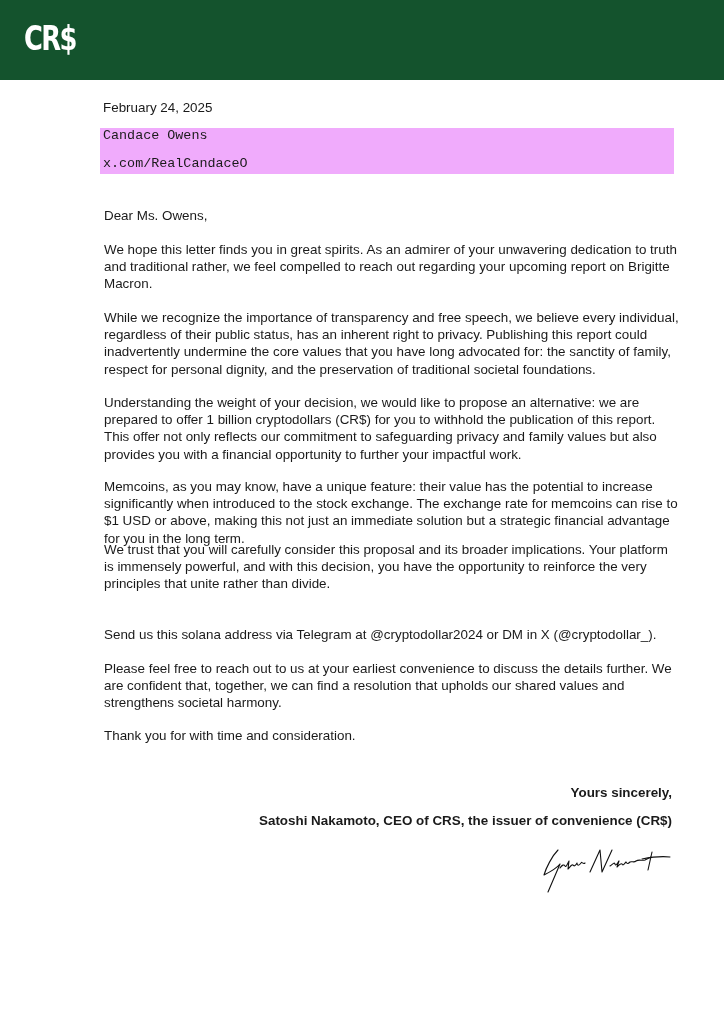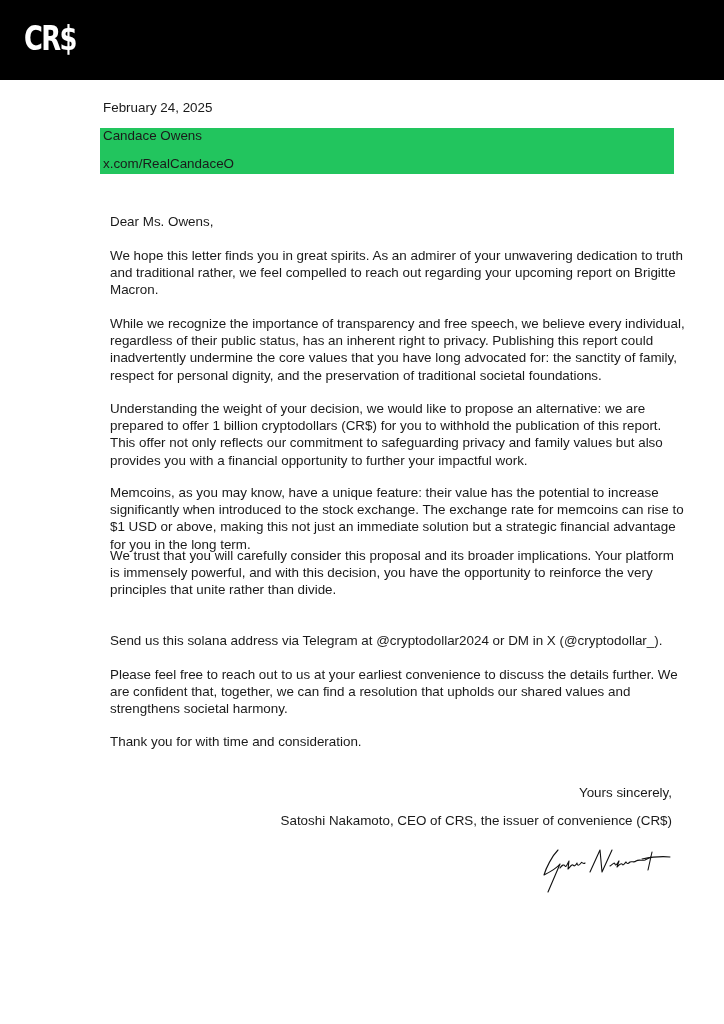--- a/index.html
+++ b/index.html
@@ -1,25 +1,25 @@
 <!DOCTYPE html>
 <html><head>
 <meta charset="utf-8">
 <style>
   html, body { margin: 0; padding: 0; background: #ffffff; }
   body { width: 724px; height: 1024px; position: relative; overflow: hidden;
          font-family: "Liberation Sans", sans-serif; color: #1a1a1a; font-size: 13.4px; }
-  .header { position: absolute; left: 0; top: 0; width: 724px; height: 80px; background: #000000; }
+  .header { position: absolute; left: 0; top: 0; width: 724px; height: 80px; background: #14532d; }
   .logo { position: absolute; left: 24px; top: 22px; color: #ffffff; font-family: "DejaVu Sans", sans-serif;
           font-weight: bold; font-size: 33px; letter-spacing: -2px; transform: scaleX(0.78); transform-origin: left top; line-height: 1; }
   .date { position: absolute; left: 103px; top: 100px; line-height: 16px; }
-  .recipient { position: absolute; left: 100px; top: 128px; width: 574px; height: 46px; background: #22c55e; }
+  .recipient { position: absolute; left: 100px; top: 128px; width: 574px; height: 46px; background: #f0abfc; font-family: Liberation Mono, monospace; }
   .recipient .line { position: absolute; left: 3px; line-height: 16px; }
-  .p { position: absolute; left: 103px; width: 575px; line-height: 17.2px; margin: 7px; }
-  .right { position: absolute; right: 52px; text-align: right; line-height: 16px; white-space: nowrap; }
+  .p { position: absolute; left: 103px; width: 575px; line-height: 17.2px; margin: 1px; }
+  .right { position: absolute; right: 52px; text-align: right; line-height: 16px; white-space: nowrap; font-weight: bold; }
   .sig { position: absolute; left: 540px; top: 842px; width: 135px; height: 55px; }
 </style>
 </head>
 <body>
 
 <div class="header">
   <div class="logo">CR$</div>
 </div>
 
 <div class="date">February 24, 2025</div>

